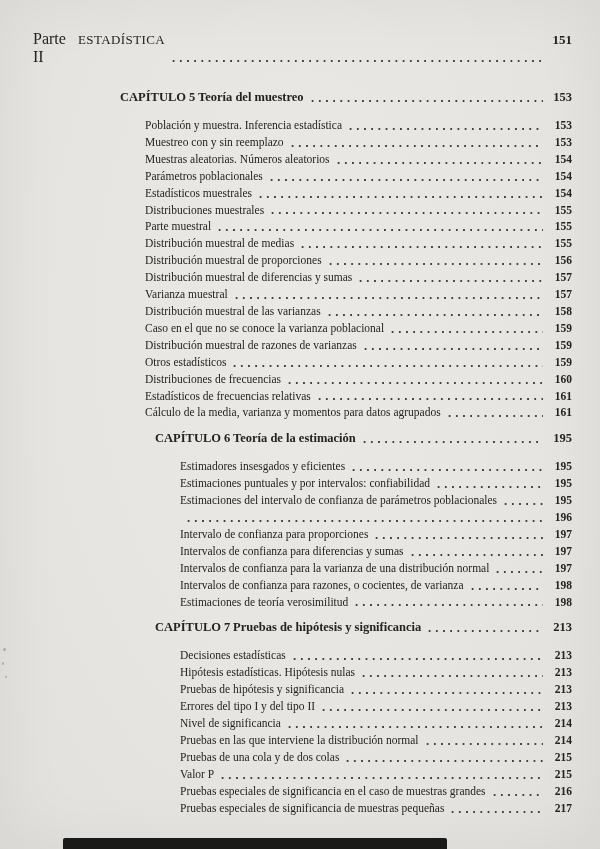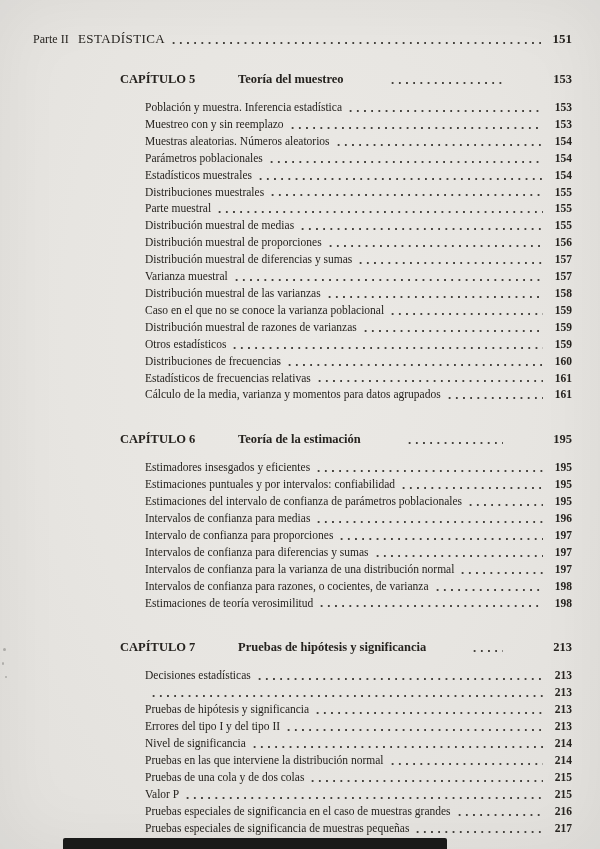--- a/index.html
+++ b/index.html
@@ -13,25 +13,25 @@
     padding:30px 28px 0 0;
   }
   .row{display:flex;align-items:baseline;}
   .leader{
     flex:1;align-self:stretch;margin:0 3px 0 5px;
     background-image:radial-gradient(circle,#45423d 1.02px,rgba(0,0,0,0) 1.35px);
     background-size:7.2px 4px;background-repeat:repeat-x;background-position:left bottom 3px;
   }
   .page-num{flex:none;min-width:26px;text-align:right;font-weight:bold;}
   .header-row{padding-left:33px;font-size:13px;line-height:18px;}
-  .part-label{flex:none;width:45px;font-size:12px;}
+  .part-label{flex:none;width:45px;font-size:16px;}
   .part-title{font-weight:normal;letter-spacing:.4px;}
   .chapter-block{margin-top:23px;}
-  .chapter-block + .chapter-block{margin-top:28px;}
-  .heading-row{padding-left:120px;font-weight:bold;font-size:12.5px;line-height:17px;gap:40px;}
+  .chapter-block + .chapter-block{margin-top:9px;padding-left:35px;}
+  .heading-row{padding-left:120px;font-weight:bold;font-size:12.5px;line-height:17px;}
   .ch-label{flex:none;width:78px;}
   .entries{margin-top:11px;}
   .entry-row{padding-left:145px;font-size:11.5px;line-height:16.9px;}
   .bottom-bar{position:absolute;left:63px;bottom:0;width:384px;height:11px;background:#1a1a19;border-radius:2px 2px 0 0;}
   .speckle{position:absolute;background:rgba(40,38,35,.28);border-radius:50%;}
   .speckle.s1{left:3px;top:648px;width:3px;height:3px;}
   .speckle.s2{left:5px;top:676px;width:2px;height:2px;}
   .speckle.s3{left:2px;top:662px;width:2px;height:3px;}
 </style>
 </head>
@@ -164,21 +164,20 @@
             <span class="entry-title">Estimaciones puntuales y por intervalos: confiabilidad</span>
             <span class="leader"></span>
             <span class="page-num">195</span>
           </div>
           <div class="row entry-row">
             <span class="entry-title">Estimaciones del intervalo de confianza de parámetros poblacionales</span>
             <span class="leader"></span>
             <span class="page-num">195</span>
           </div>
           <div class="row entry-row">
-            <span class="entry-title">Intervalos de confianza para medias</span>
             <span class="leader"></span>
             <span class="page-num">196</span>
           </div>
           <div class="row entry-row">
             <span class="entry-title">Intervalo de confianza para proporciones</span>
             <span class="leader"></span>
             <span class="page-num">197</span>
           </div>
           <div class="row entry-row">
             <span class="entry-title">Intervalos de confianza para diferencias y sumas</span>
@@ -209,20 +208,21 @@
           <span class="leader"></span>
           <span class="page-num">213</span>
         </div>
         <div class="entries">
           <div class="row entry-row">
             <span class="entry-title">Decisiones estadísticas</span>
             <span class="leader"></span>
             <span class="page-num">213</span>
           </div>
           <div class="row entry-row">
+            <span class="entry-title">Hipótesis estadísticas. Hipótesis nulas</span>
             <span class="leader"></span>
             <span class="page-num">213</span>
           </div>
           <div class="row entry-row">
             <span class="entry-title">Pruebas de hipótesis y significancia</span>
             <span class="leader"></span>
             <span class="page-num">213</span>
           </div>
           <div class="row entry-row">
             <span class="entry-title">Errores del tipo I y del tipo II</span>

